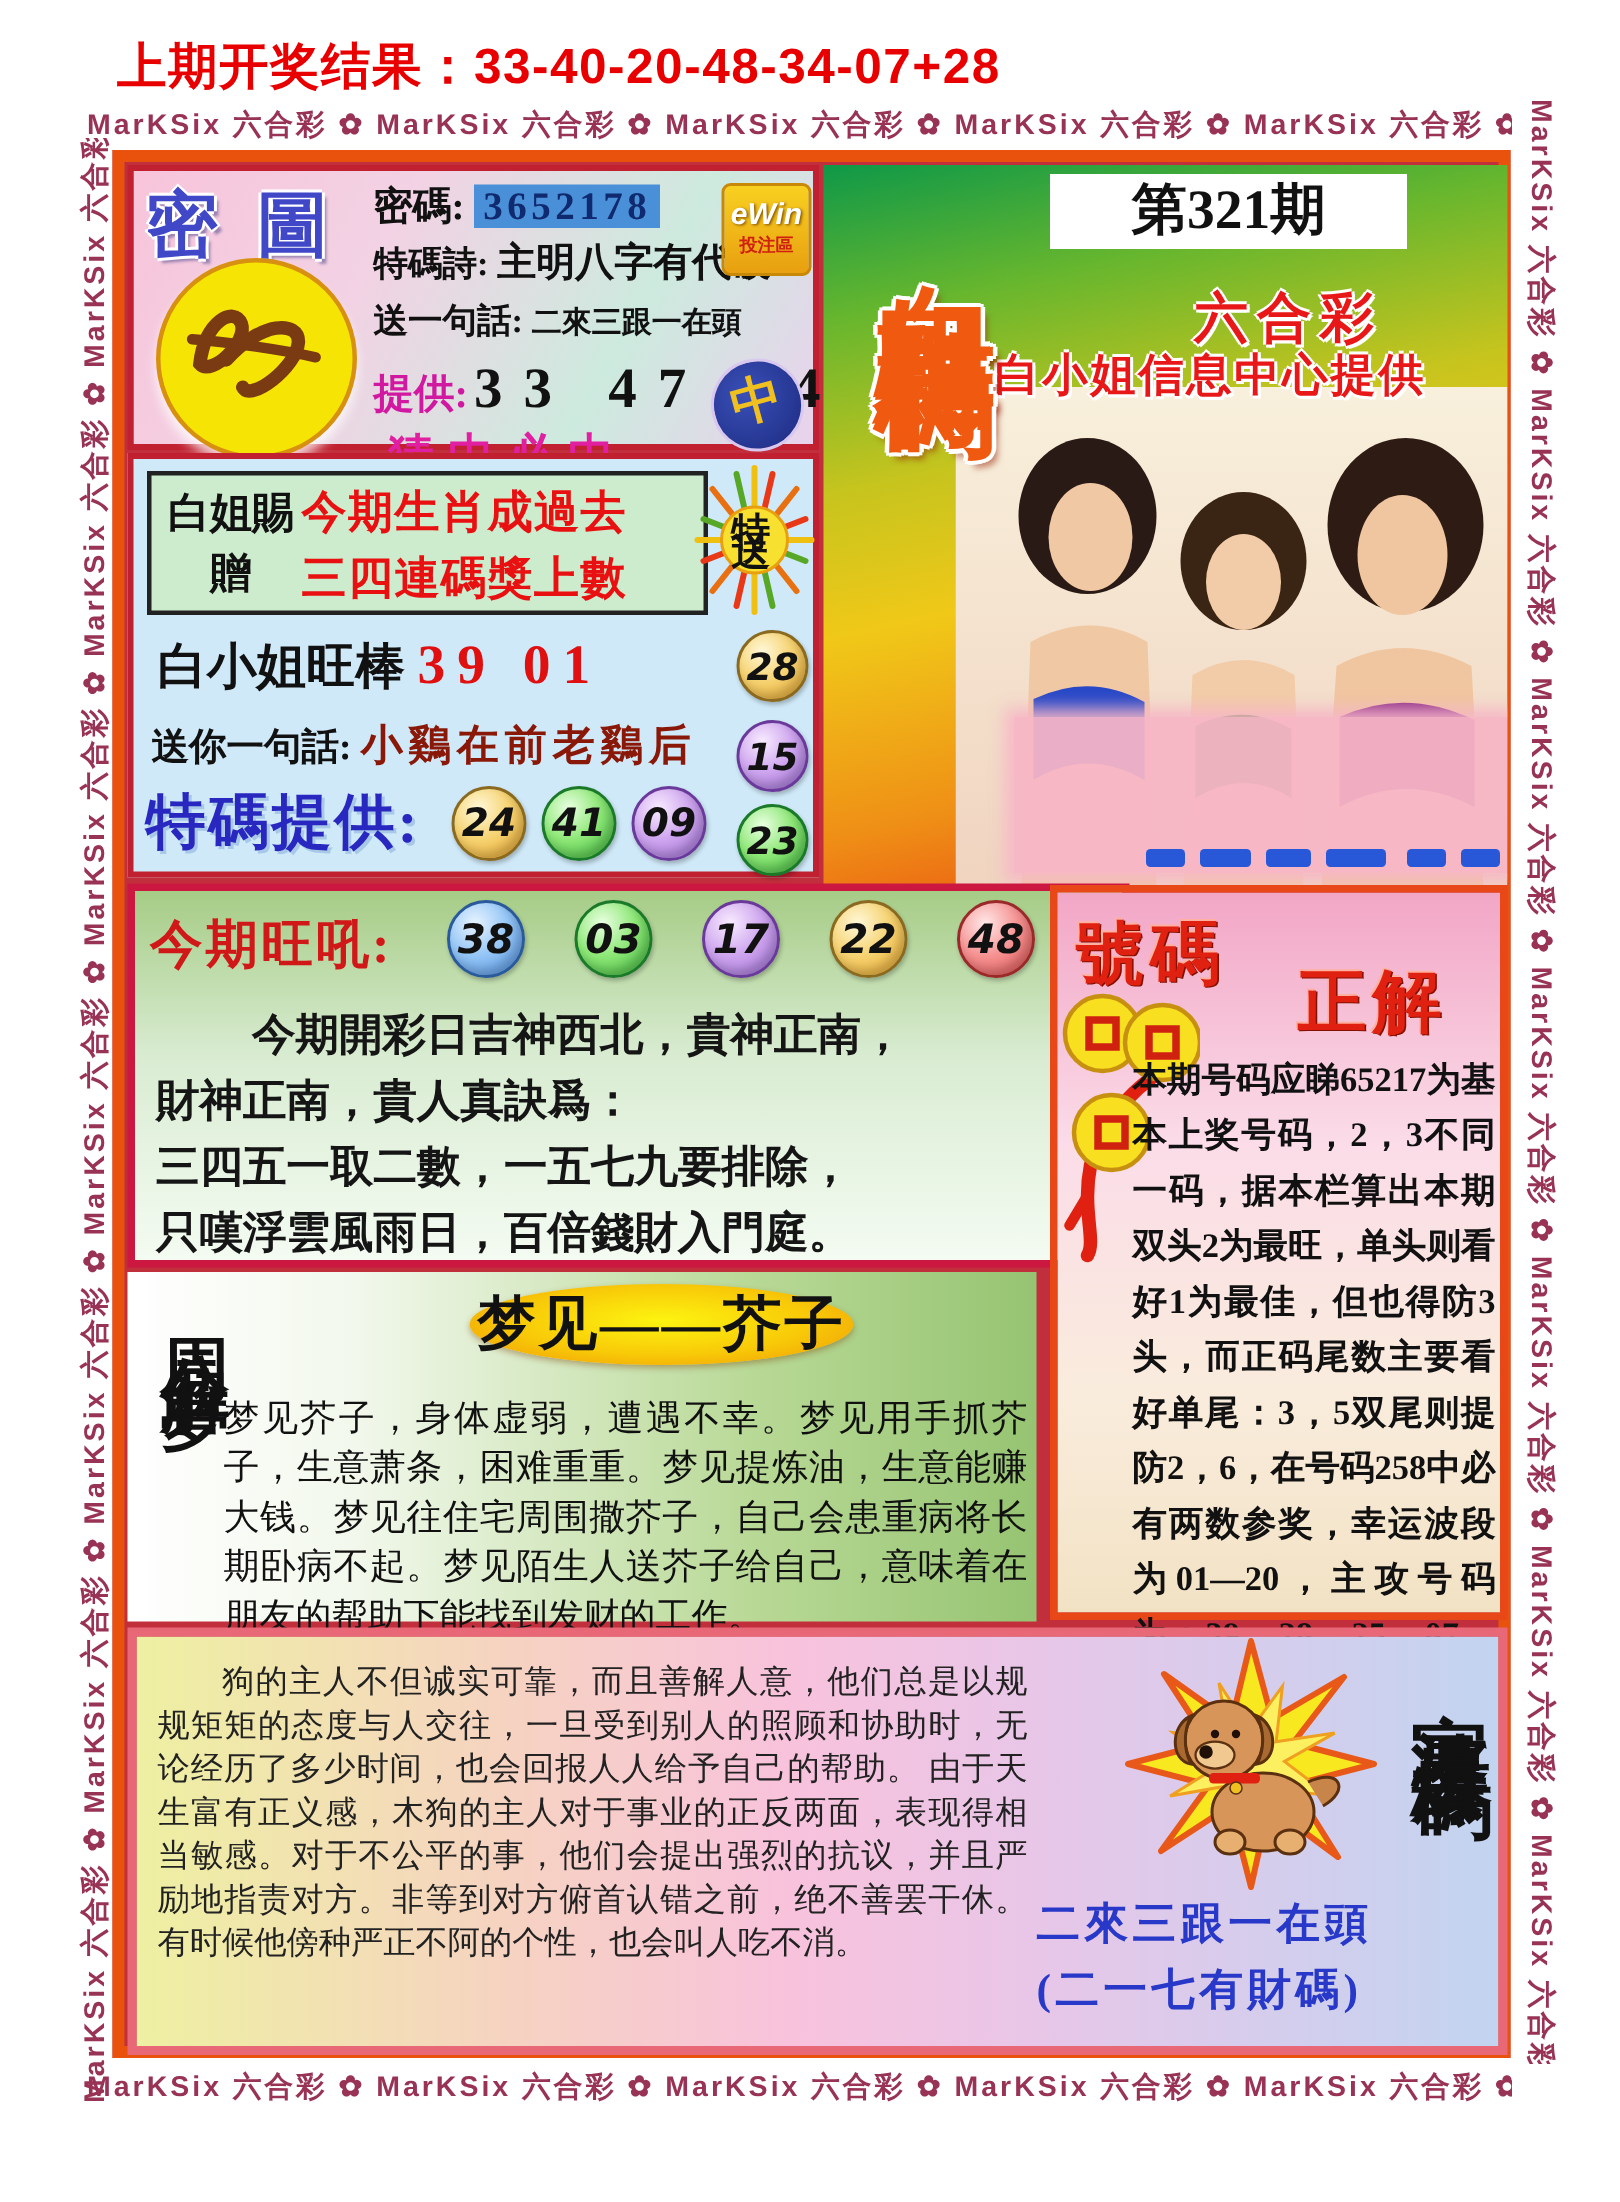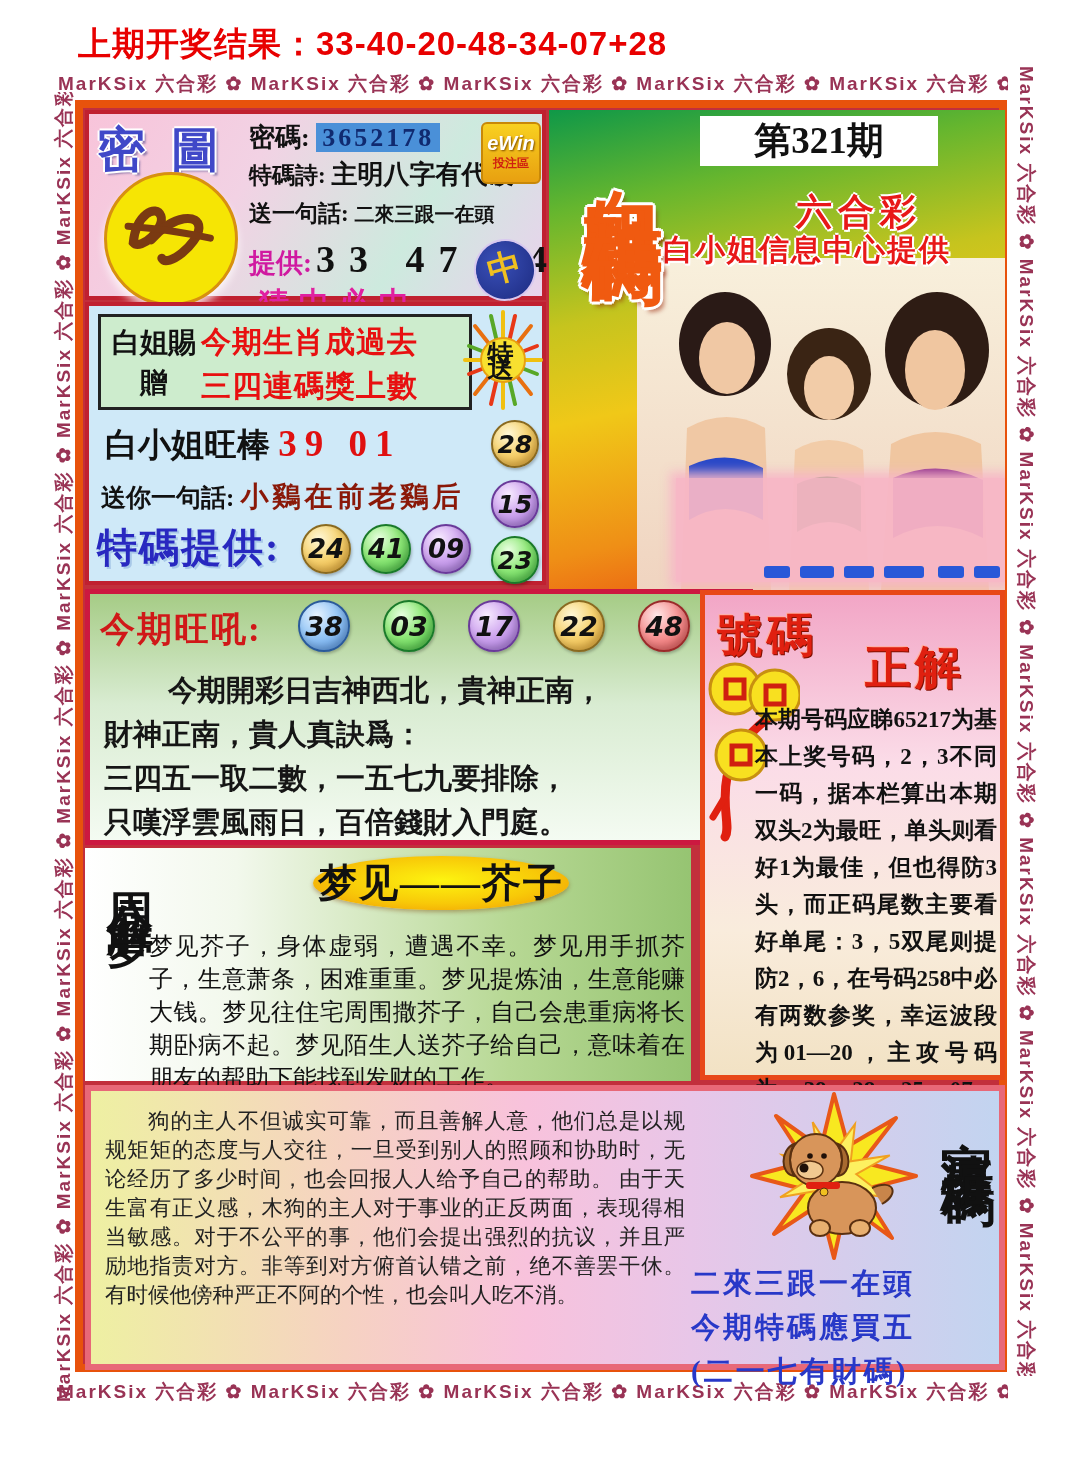--- a/index.html
+++ b/index.html
@@ -302,19 +302,18 @@
             <circle cx="-14" cy="-14" r="2.8" fill="#201008"></circle>
             <circle cx="0" cy="-14" r="2.8" fill="#201008"></circle>
             <rect x="-18" y="12" width="34" height="7" rx="3" fill="#e02010"></rect>
             <circle cx="0" cy="22" r="4" fill="#f0c020" stroke="#5a3010" stroke-width="1"></circle>
           </g>
         </g>
       </svg>
     </div>
     <div class="abs blueLines">
       <div>二來三跟一在頭</div>
-      <div>今期特碼應買五</div>
       <div>(二一七有財碼)</div>
     </div>
     <div class="abs fupo">富婆爆碼</div>
   </div>
 
 </div>
 
 </body></html>

